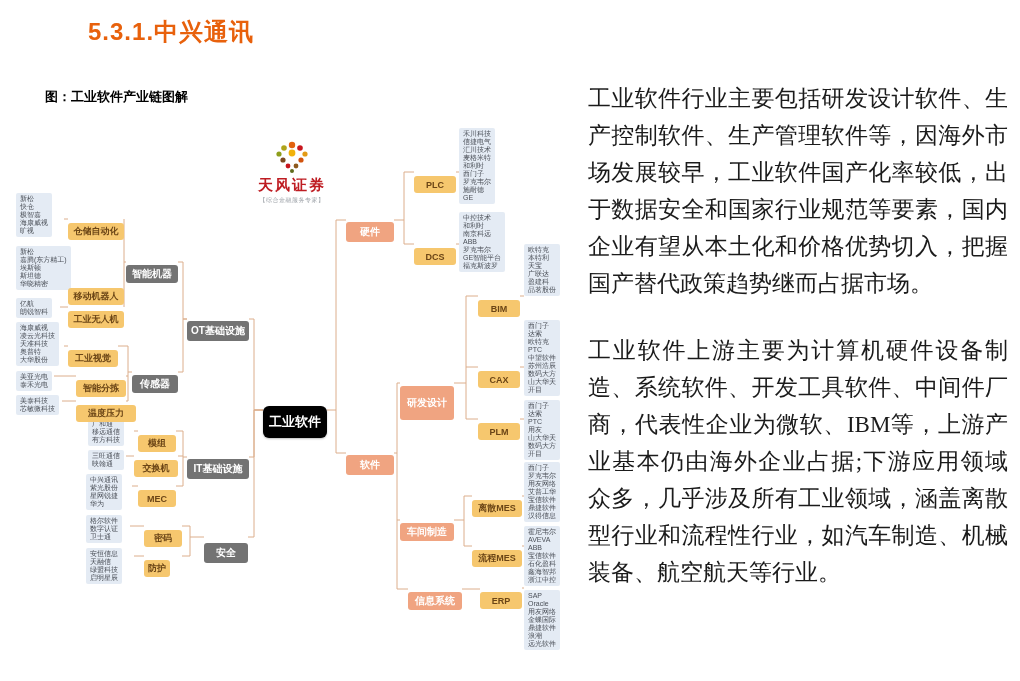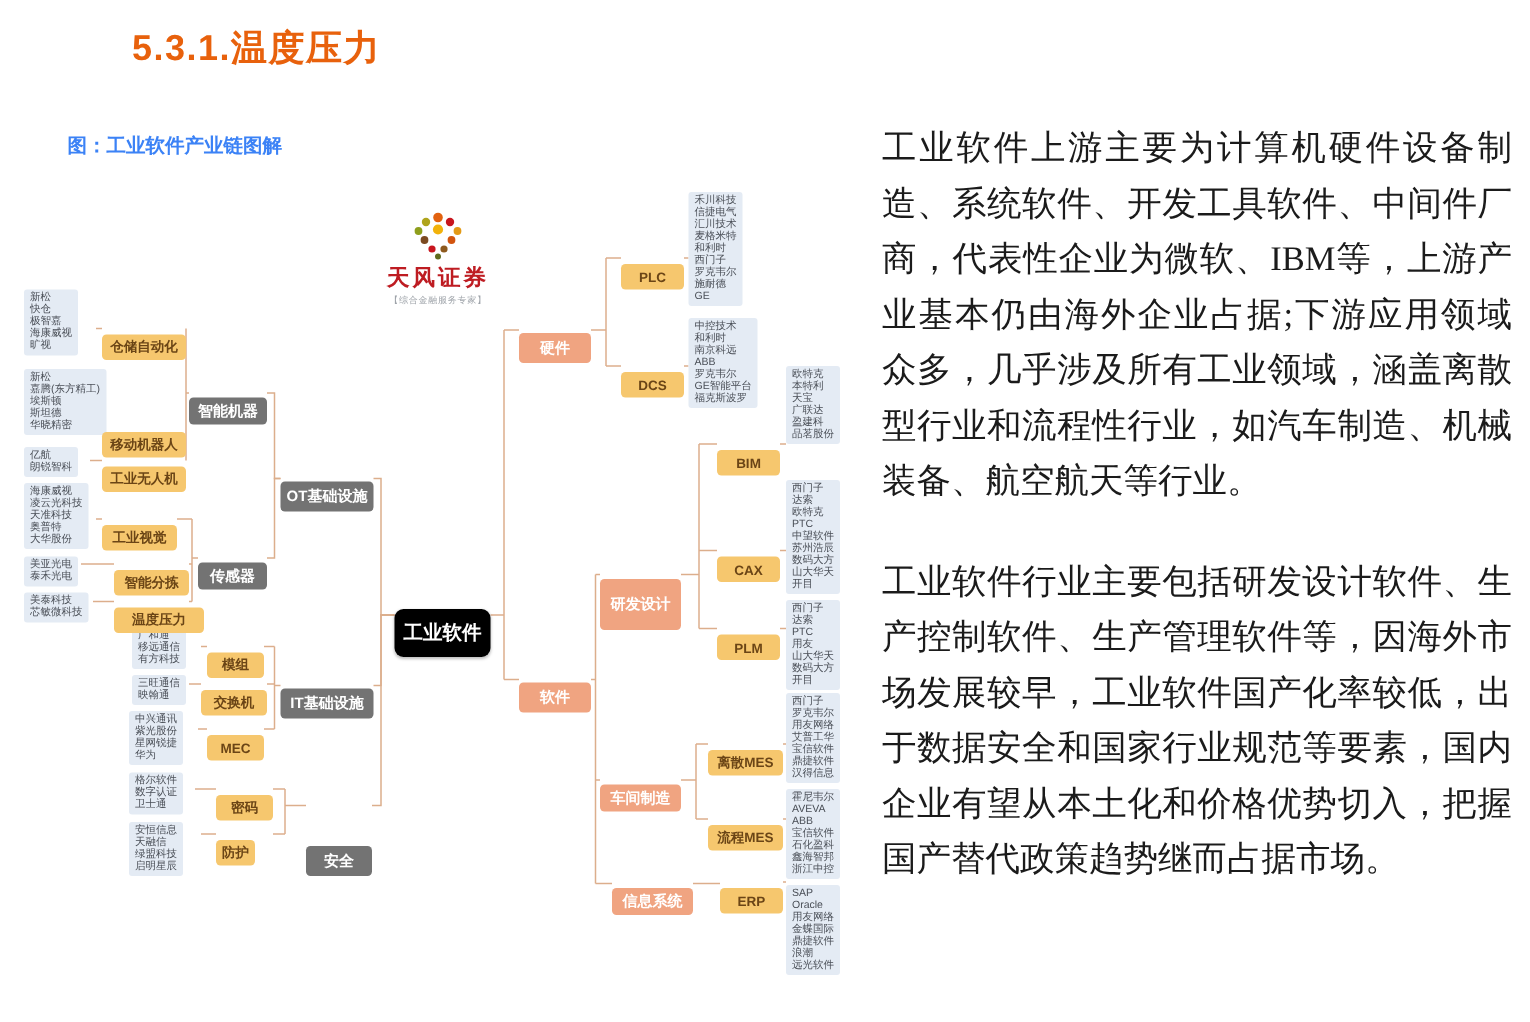--- a/index.html
+++ b/index.html
@@ -1,19 +1,19 @@
 <!DOCTYPE html>
 <html><head>
 <meta charset="utf-8">
 <style>
   html,body{margin:0;padding:0;background:#fff;}
   #canvas{position:relative;width:1020px;height:681px;background:#ffffff;overflow:hidden;
           font-family:"Liberation Sans",sans-serif;}
   .page-title{position:absolute;left:88px;top:16px;font-size:24px;font-weight:bold;color:#E8610C;letter-spacing:1px;}
-  .figure-caption{position:absolute;left:45px;top:88px;font-size:13px;font-weight:bold;color:#3b82f6;}
+  .figure-caption{position:absolute;left:45px;top:88px;font-size:13px;font-weight:bold;color:#000000;}
   .links{position:absolute;left:0;top:0;}
   .links line,.links polyline{stroke:#DCAE8C;stroke-width:1;fill:none;}
   .node{position:absolute;display:flex;align-items:center;justify-content:center;border-radius:3px;
         font-weight:bold;white-space:nowrap;z-index:2;margin-top:12px;}
   .n-center{background:#000000;color:#fff;font-size:13px;border-radius:6px;box-shadow:0 1px 2px rgba(0,0,0,.25);}
   .n-orange{background:#737373;color:#fff;font-size:10px;}
   .n-salmon{background:#F0A481;color:#fff;font-size:10px;}
   .n-yellow{background:#F6C76E;color:#6B4516;font-size:9px;}
   .cb{position:absolute;background:#E4EBF4;color:#4A4F57;font-size:7px;line-height:8px;
       padding:2px 4px;white-space:pre-line;border-radius:2px;width:max-content;max-width:70px;z-index:1;}
@@ -24,21 +24,21 @@
                 font-size:6px;color:#9FA4AA;letter-spacing:.5px;}
   .article{position:absolute;left:588px;top:80px;width:420px;font-family:"Liberation Serif",serif;
            font-size:23px;line-height:37px;color:#1B1B1B;text-align:justify;}
   .article p{margin:0 0 30px 0;}
 </style>
 </head>
 <body>
 
 <div id="canvas">
 
-  <div class="page-title">5.3.1.温度压力</div>
+  <div class="page-title">5.3.1.中兴通讯</div>
   <div class="figure-caption">图：工业软件产业链图解</div>
 
   <svg class="logo" style="left:270px;top:140px" width="44" height="34" viewBox="0 0 44 34">
     <circle cx="22" cy="5" r="3.2" fill="#E2620F"></circle>
     <circle cx="14" cy="8" r="2.8" fill="#AFA41B"></circle>
     <circle cx="30" cy="8" r="2.8" fill="#C8161E"></circle>
     <circle cx="9" cy="14" r="2.6" fill="#8E9E1C"></circle>
     <circle cx="35" cy="14" r="2.6" fill="#E39A16"></circle>
     <circle cx="22" cy="13" r="3.4" fill="#F2B20A"></circle>
     <circle cx="13" cy="20" r="2.6" fill="#7C4A21"></circle>
@@ -113,21 +113,21 @@
     <line x1="520" y1="419" x2="524" y2="419"></line>
       <line x1="522" y1="496" x2="524" y2="496"></line>
     <line x1="522" y1="546" x2="524" y2="546"></line>
       <line x1="522" y1="588" x2="524" y2="588"></line>
   </svg>
 
   <div class="node n-center" style="left:263px;top:394px;width:64px;height:32px">工业软件</div>
 
   <div class="node n-orange" style="left:187px;top:309px;width:62px;height:20px">OT基础设施</div>
   <div class="node n-orange" style="left:187px;top:447px;width:62px;height:20px">IT基础设施</div>
-  <div class="node n-orange" style="left:204px;top:552px;width:44px;height:20px">安全</div>
+  <div class="node n-orange" style="left:204px;top:531px;width:44px;height:20px">安全</div>
   <div class="node n-orange" style="left:126px;top:253px;width:52px;height:18px">智能机器</div>
   <div class="node n-orange" style="left:132px;top:363px;width:46px;height:18px">传感器</div>
 
   <div class="node n-yellow" style="left:68px;top:211px;width:56px;height:17px">仓储自动化</div>
   <div class="node n-yellow" style="left:68px;top:276px;width:56px;height:17px">移动机器人</div>
   <div class="node n-yellow" style="left:68px;top:299px;width:56px;height:17px">工业无人机</div>
   <div class="node n-yellow" style="left:68px;top:338px;width:50px;height:17px">工业视觉</div>
   <div class="node n-yellow" style="left:76px;top:368px;width:50px;height:17px">智能分拣</div>
   <div class="node n-yellow" style="left:76px;top:393px;width:60px;height:17px">温度压力</div>
   <div class="node n-yellow" style="left:138px;top:423px;width:38px;height:17px">模组</div>
@@ -242,17 +242,17 @@
 浙江中控</div>
   <div class="cb" style="left:524px;top:590px">SAP
 Oracle
 用友网络
 金蝶国际
 鼎捷软件
 浪潮
 远光软件</div>
 
   <div class="article">
+    <p>工业软件行业主要包括研发设计软件、生产控制软件、生产管理软件等，因海外市场发展较早，工业软件国产化率较低，出于数据安全和国家行业规范等要素，国内企业有望从本土化和价格优势切入，把握国产替代政策趋势继而占据市场。</p>
     <p>工业软件上游主要为计算机硬件设备制造、系统软件、开发工具软件、中间件厂商，代表性企业为微软、IBM等，上游产业基本仍由海外企业占据;下游应用领域众多，几乎涉及所有工业领域，涵盖离散型行业和流程性行业，如汽车制造、机械装备、航空航天等行业。</p>
-    <p>工业软件行业主要包括研发设计软件、生产控制软件、生产管理软件等，因海外市场发展较早，工业软件国产化率较低，出于数据安全和国家行业规范等要素，国内企业有望从本土化和价格优势切入，把握国产替代政策趋势继而占据市场。</p>
   </div>
 
 </div>
 
 </body></html>

